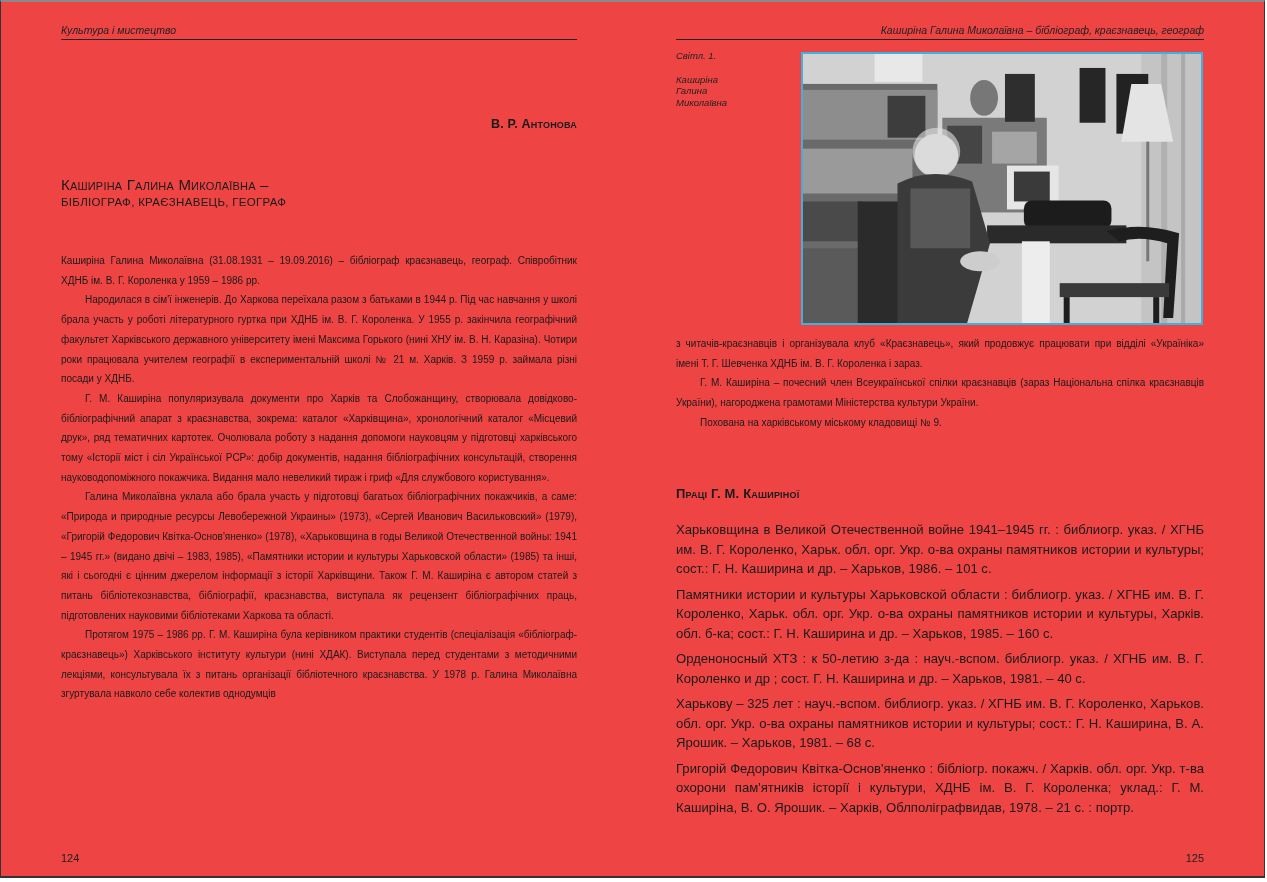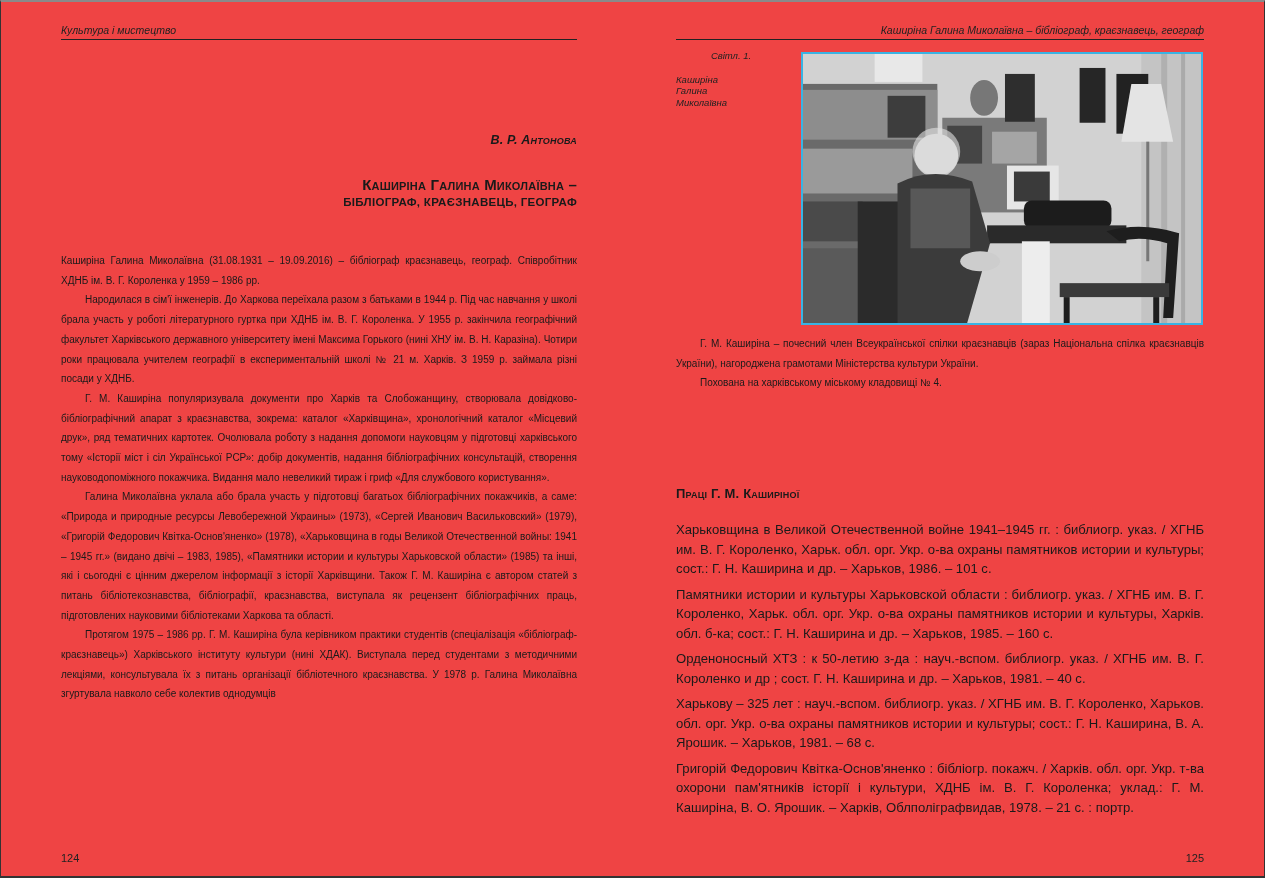--- a/index.html
+++ b/index.html
@@ -17,44 +17,44 @@
   .page.right { left: 675px; width: 528px; }
 
   .running-head {
     position: absolute; top: 22px; left: 12px; right: 0;
     font-size: 10.5px; font-style: italic; color: #222;
     padding-bottom: 3px; border-bottom: 1px solid #222;
   }
   .page.right .running-head { left: 0; right: 0; text-align: right; }
 
   .author {
-    position: absolute; top: 115px; right: 0; font-size: 12.5px; font-weight: bold; font-style: italic;
-    font-variant: small-caps; letter-spacing: 0.2px; margin-top: 16px;
+    position: absolute; top: 115px; right: 0; font-size: 12.5px; font-weight: bold; 
+    font-variant: small-caps; letter-spacing: 0.2px;
   }
-  .title-block { position: absolute; top: 174px; left: 12px; right: 0; text-align: right; font-weight: bold; }
+  .title-block { position: absolute; top: 174px; left: 12px; right: 0; text-align: left; font-weight: normal; }
   .title-line1 { font-size: 15px; font-variant: small-caps; letter-spacing: 0.2px; }
   .title-line2 { font-size: 11.5px; margin-top: 3px; letter-spacing: 0.3px; }
 
   .body-text {
     position: absolute; left: 12px; right: 0;
     font-size: 10px; line-height: 19.7px; text-align: justify; color: #1a1a1a;
   }
   .body-text p { margin: 0; text-indent: 24px; }
   .body-text p.noindent { text-indent: 0; }
   .page.left .body-text { top: 249px; }
   .page.right .body-text.cont { left: 0; top: 332px; }
 
   .page-number { position: absolute; top: 850px; font-size: 11px; color: #222; }
   .page.left .page-number { left: 12px; }
   .page.right .page-number { right: 0; }
 
   .caption {
     position: absolute; top: 48px; left: 0; width: 110px; font-size: 9.5px; font-style: italic; color: #222; line-height: 11.5px;
   }
-  .caption .cap-label { margin-bottom: 12px; text-align: center; }
+  .caption .cap-label { margin-bottom: 12px; }
   .photo {
     position: absolute; left: 125px; top: 50px; width: 402px; height: 273px;
     border: 2px solid #3ab3e3; box-sizing: border-box; overflow: hidden;
     background: linear-gradient(180deg, #d8d8d8 0%, #cfcfcf 40%, #bdbdbd 100%);
   }
   .photo svg { display: block; width: 100%; height: 100%; }
 
   .section-heading {
     position: absolute; top: 484px; left: 0; font-size: 13px; font-weight: bold; font-variant: small-caps; letter-spacing: 0.2px;
   }
@@ -140,22 +140,23 @@
         <ellipse cx="178" cy="208" rx="20" ry="10" fill="#cdcdcd"></ellipse>
 
         <path d="M305,178 Q340,168 378,180 L372,265 L362,265 L366,190 Q340,182 318,188 Z" fill="#1e1e1e"></path>
         <rect x="258" y="230" width="110" height="14" fill="#3a3a3a"></rect>
         <rect x="262" y="244" width="6" height="26" fill="#1e1e1e"></rect>
         <rect x="352" y="244" width="6" height="26" fill="#1e1e1e"></rect>
       </svg>
     </div>
 
     <div class="body-text cont">
+      <p class="noindent">з читачів-краєзнавців і організувала клуб «Краєзнавець», який продовжує працювати при відділі «Україніка» імені Т. Г. Шевченка ХДНБ ім. В. Г. Короленка і зараз.</p>
       <p>Г. М. Каширіна – почесний член Всеукраїнської спілки краєзнавців (зараз Національна спілка краєзнавців України), нагороджена грамотами Міністерства культури України.</p>
-      <p>Похована на харківському міському кладовищі № 4.</p>
+      <p>Похована на харківському міському кладовищі № 9.</p>
     </div>
 
     <div class="section-heading">Праці Г. М. Каширіної</div>
 
     <div class="works">
       <p class="work">Харьковщина в Великой Отечественной войне 1941–1945 гг. : библиогр. указ. / ХГНБ им. В. Г. Короленко, Харьк. обл. орг. Укр. о-ва охраны памятников истории и культуры; сост.: Г. Н. Каширина и др. – Харьков, 1986. – 101 с.</p>
       <p class="work">Памятники истории и культуры Харьковской области : библиогр. указ. / ХГНБ им. В. Г. Короленко, Харьк. обл. орг. Укр. о-ва охраны памятников истории и культуры, Харків. обл. б-ка; сост.: Г. Н. Каширина и др. – Харьков, 1985. – 160 с.</p>
       <p class="work">Орденоносный ХТЗ : к 50-летию з-да : науч.-вспом. библиогр. указ. / ХГНБ им. В. Г. Короленко и др ; сост. Г. Н. Каширина и др. – Харьков, 1981. – 40 с.</p>
       <p class="work">Харькову – 325 лет : науч.-вспом. библиогр. указ. / ХГНБ им. В. Г. Короленко, Харьков. обл. орг. Укр. о-ва охраны памятников истории и культуры; сост.: Г. Н. Каширина, В. А. Ярошик. – Харьков, 1981. – 68 с.</p>
       <p class="work">Григорій Федорович Квітка-Основ'яненко : бібліогр. покажч. / Харків. обл. орг. Укр. т-ва охорони пам'ятників історії і культури, ХДНБ ім. В. Г. Короленка; уклад.: Г. М. Каширіна, В. О. Ярошик. – Харків, Облполіграфвидав, 1978. – 21 с. : портр.</p>

